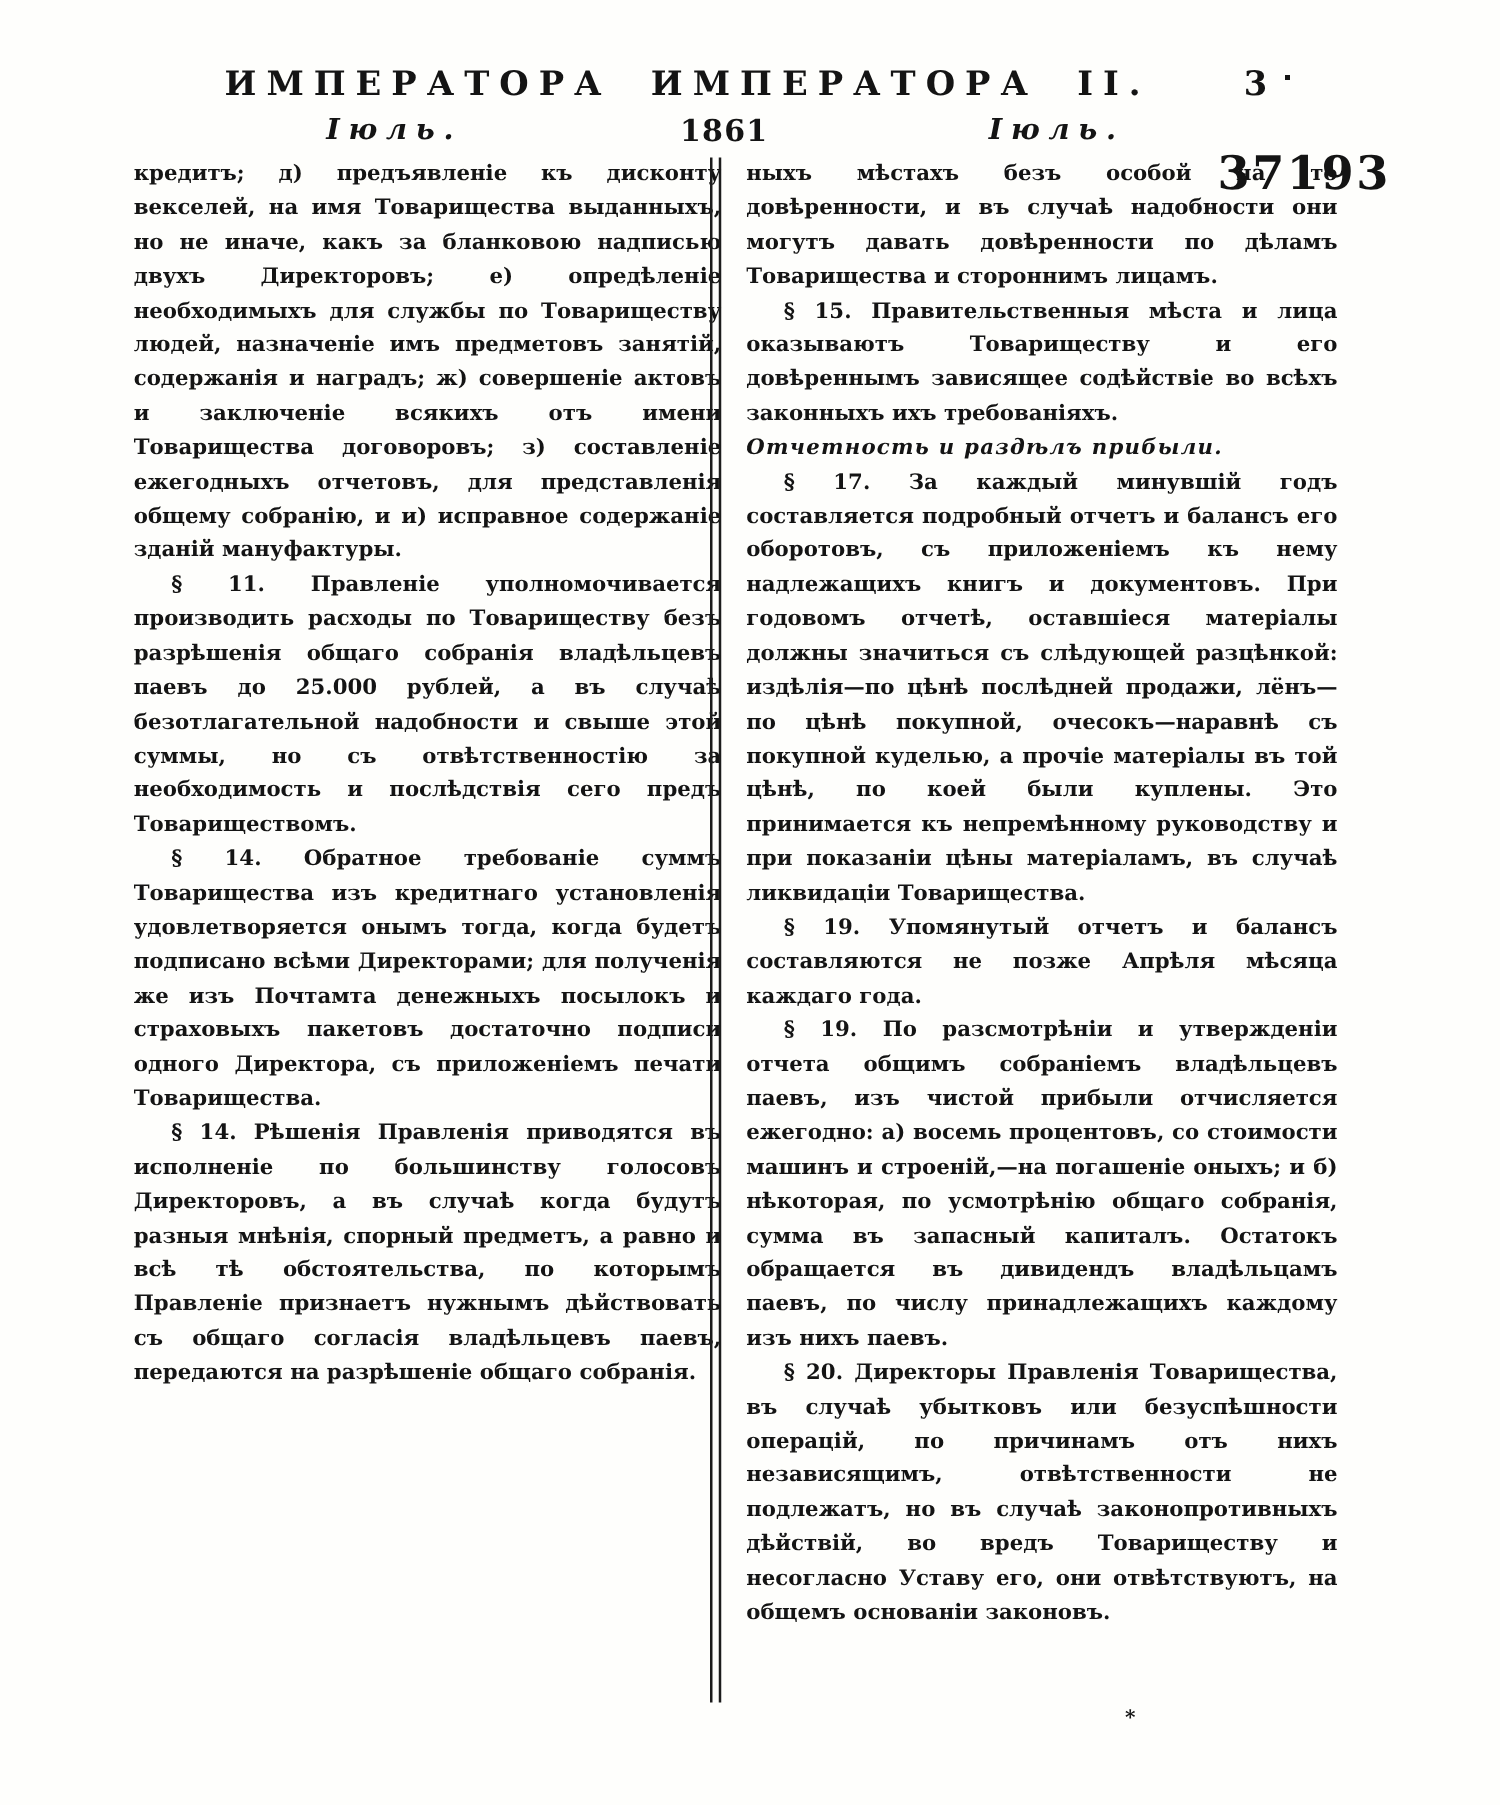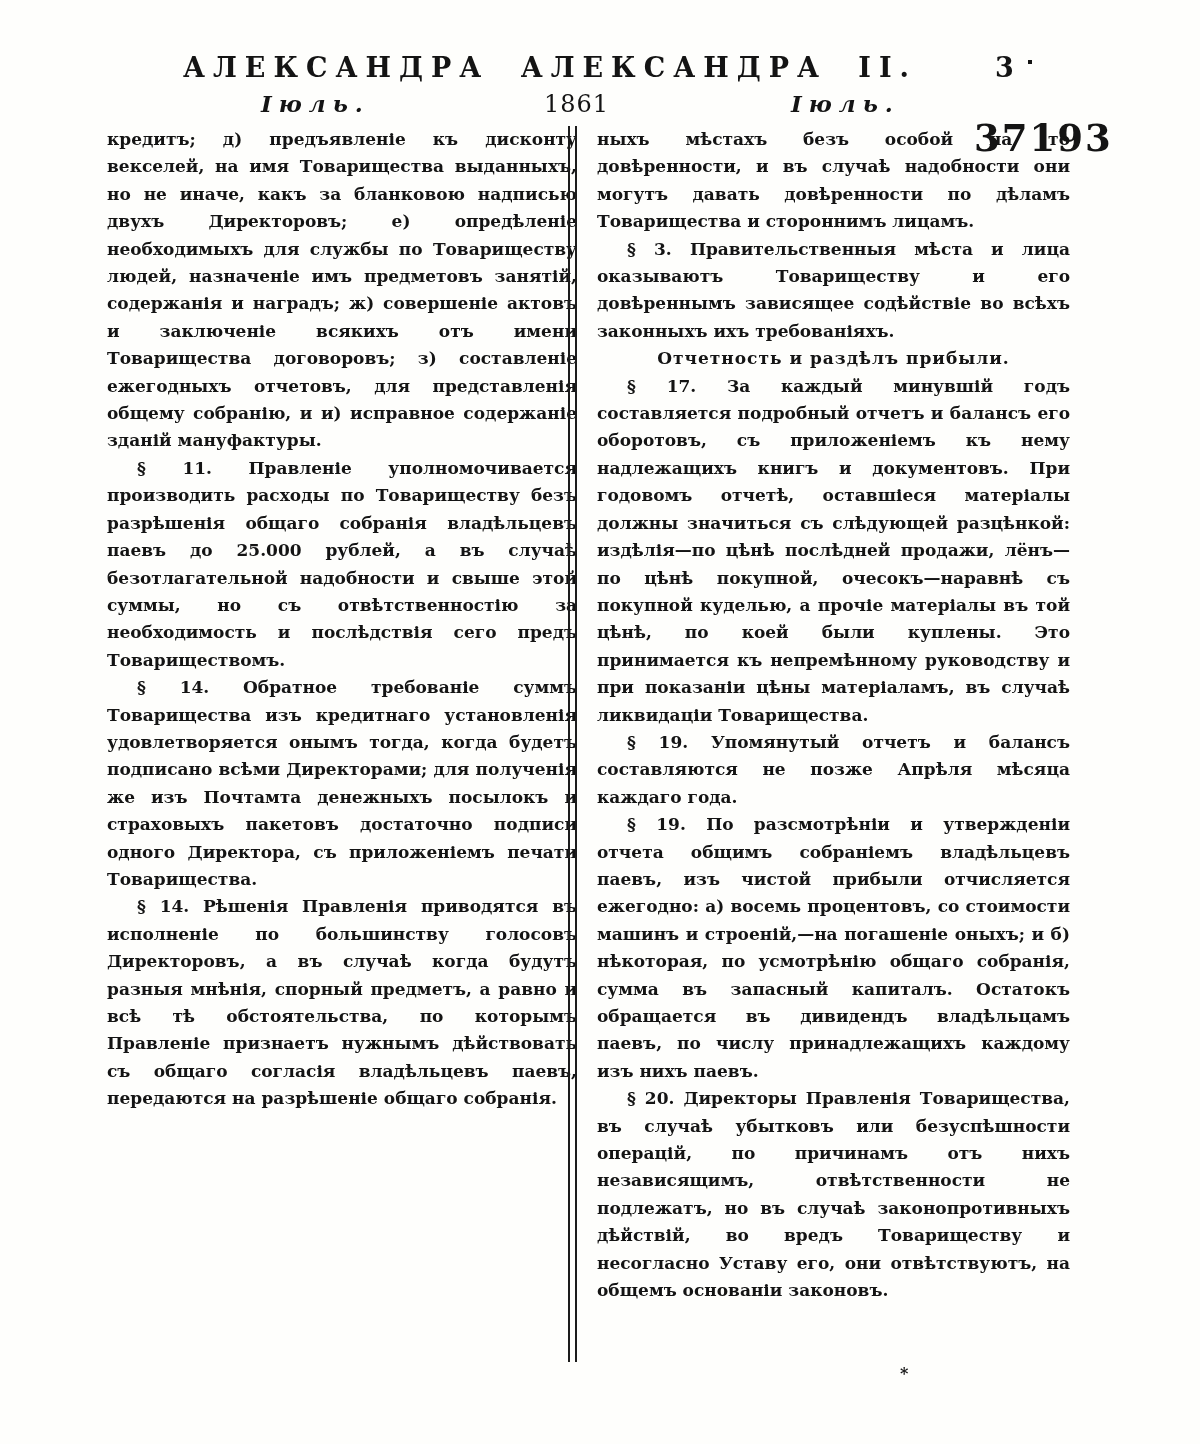--- a/index.html
+++ b/index.html
@@ -43,21 +43,21 @@
     font-weight: bold;
     font-size: 23px;
     letter-spacing: 7px;
     white-space: nowrap;
   }
   .date-month.left  { left: 245px; }
   .date-month.right { left: 775px; }
   .date-year {
     position: absolute;
     left: 528px;
-    font-weight: normal;
+    font-weight: bold;
     font-size: 24px;
     letter-spacing: 1px;
   }
   
   .act-number {
     position: absolute;
     top: 116px; left: 974px;
     font-size: 37px;
     font-weight: bold;
     letter-spacing: 2px;
@@ -80,37 +80,37 @@
     position: absolute;
     top: 126px; left: 568px;
     width: 5px; height: 1236px;
     border-left: 2px solid #1c1c1c;
     border-right: 2px solid #1c1c1c;
   }
   .para { margin: 0; text-indent: 30px; }
   .para.no-indent { text-indent: 0; }
   .para.heading {
     text-indent: 0;
-    text-align: center;
+    font-style: italic;
     letter-spacing: 1px;
   }
   
   .footnote-mark {
     position: absolute;
     top: 1364px; left: 900px;
     font-size: 16px;
     font-weight: bold;
   }
 </style>
 </head>
 <body>
 
 <div class="page">
 
-  <div class="running-head">АЛЕКСАНДРА АЛЕКСАНДРА II.</div>
+  <div class="running-head">ИМПЕРАТОРА ИМПЕРАТОРА II.</div>
   <div class="page-number">3</div>
   <span class="page-number-speck"></span>
 
   <div class="date-row">
     <span class="date-month left">Іюль.</span>
     <span class="date-year">1861</span>
     <span class="date-month right">Іюль.</span>
   </div>
 
   <div class="act-number">37193</div>
@@ -119,21 +119,21 @@
       <p class="para no-indent">кредитъ; д) предъявленіе къ дисконту векселей, на имя Товарищества выданныхъ, но не иначе, какъ за бланковою надписью двухъ Директоровъ; е) опредѣленіе необходимыхъ для службы по Товариществу людей, назначеніе имъ предметовъ занятій, содержанія и наградъ; ж) совершеніе актовъ и заключеніе всякихъ отъ имени Товарищества договоровъ; з) составленіе ежегодныхъ отчетовъ, для представленія общему собранію, и и) исправное содержаніе зданій мануфактуры.</p>
       <p class="para">§ 11. Правленіе уполномочивается производить расходы по Товариществу безъ разрѣшенія общаго собранія владѣльцевъ паевъ до 25.000 рублей, а въ случаѣ безотлагательной надобности и свыше этой суммы, но съ отвѣтственностію за необходимость и послѣдствія сего предъ Товариществомъ.</p>
       <p class="para">§ 14. Обратное требованіе суммъ Товарищества изъ кредитнаго установленія удовлетворяется онымъ тогда, когда будетъ подписано всѣми Директорами; для полученія же изъ Почтамта денежныхъ посылокъ и страховыхъ пакетовъ достаточно подписи одного Директора, съ приложеніемъ печати Товарищества.</p>
       <p class="para">§ 14. Рѣшенія Правленія приводятся въ исполненіе по большинству голосовъ Директоровъ, а въ случаѣ когда будутъ разныя мнѣнія, спорный предметъ, а равно и всѣ тѣ обстоятельства, по которымъ Правленіе признаетъ нужнымъ дѣйствовать съ общаго согласія владѣльцевъ паевъ, передаются на разрѣшеніе общаго собранія.</p>
     </div>
 
   <div class="column-divider"></div>
 
   <div class="column right">
       <p class="para no-indent">ныхъ мѣстахъ безъ особой на то довѣренности, и въ случаѣ надобности они могутъ давать довѣренности по дѣламъ Товарищества и стороннимъ лицамъ.</p>
-      <p class="para">§ 3. Правительственныя мѣста и лица оказываютъ Товариществу и его довѣреннымъ зависящее содѣйствіе во всѣхъ законныхъ ихъ требованіяхъ.</p>
+      <p class="para">§ 15. Правительственныя мѣста и лица оказываютъ Товариществу и его довѣреннымъ зависящее содѣйствіе во всѣхъ законныхъ ихъ требованіяхъ.</p>
       <p class="para heading no-indent">Отчетность и раздѣлъ прибыли.</p>
       <p class="para">§ 17. За каждый минувшій годъ составляется подробный отчетъ и балансъ его оборотовъ, съ приложеніемъ къ нему надлежащихъ книгъ и документовъ. При годовомъ отчетѣ, оставшіеся матеріалы должны значиться съ слѣдующей разцѣнкой: издѣлія—по цѣнѣ послѣдней продажи, лёнъ—по цѣнѣ покупной, очесокъ—наравнѣ съ покупной куделью, а прочіе матеріалы въ той цѣнѣ, по коей были куплены. Это принимается къ непремѣнному руководству и при показаніи цѣны матеріаламъ, въ случаѣ ликвидаціи Товарищества.</p>
       <p class="para">§ 19. Упомянутый отчетъ и балансъ составляются не позже Апрѣля мѣсяца каждаго года.</p>
       <p class="para">§ 19. По разсмотрѣніи и утвержденіи отчета общимъ собраніемъ владѣльцевъ паевъ, изъ чистой прибыли отчисляется ежегодно: а) восемь процентовъ, со стоимости машинъ и строеній,—на погашеніе оныхъ; и б) нѣкоторая, по усмотрѣнію общаго собранія, сумма въ запасный капиталъ. Остатокъ обращается въ дивидендъ владѣльцамъ паевъ, по числу принадлежащихъ каждому изъ нихъ паевъ.</p>
       <p class="para">§ 20. Директоры Правленія Товарищества, въ случаѣ убытковъ или безуспѣшности операцій, по причинамъ отъ нихъ независящимъ, отвѣтственности не подлежатъ, но въ случаѣ законопротивныхъ дѣйствій, во вредъ Товариществу и несогласно Уставу его, они отвѣтствуютъ, на общемъ основаніи законовъ.</p>
     </div>
 
   <div class="footnote-mark">*</div>
 
 </div>

